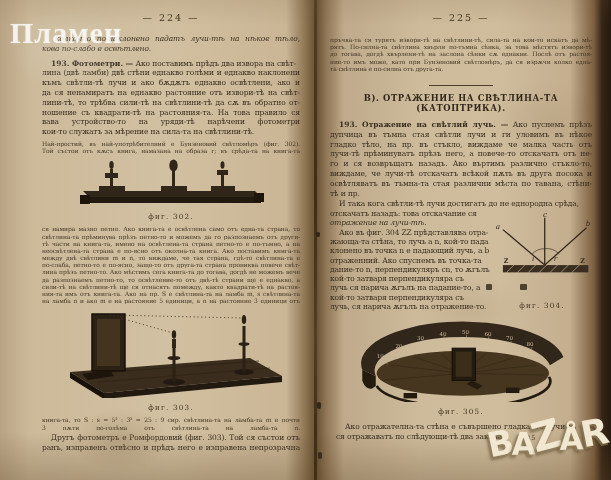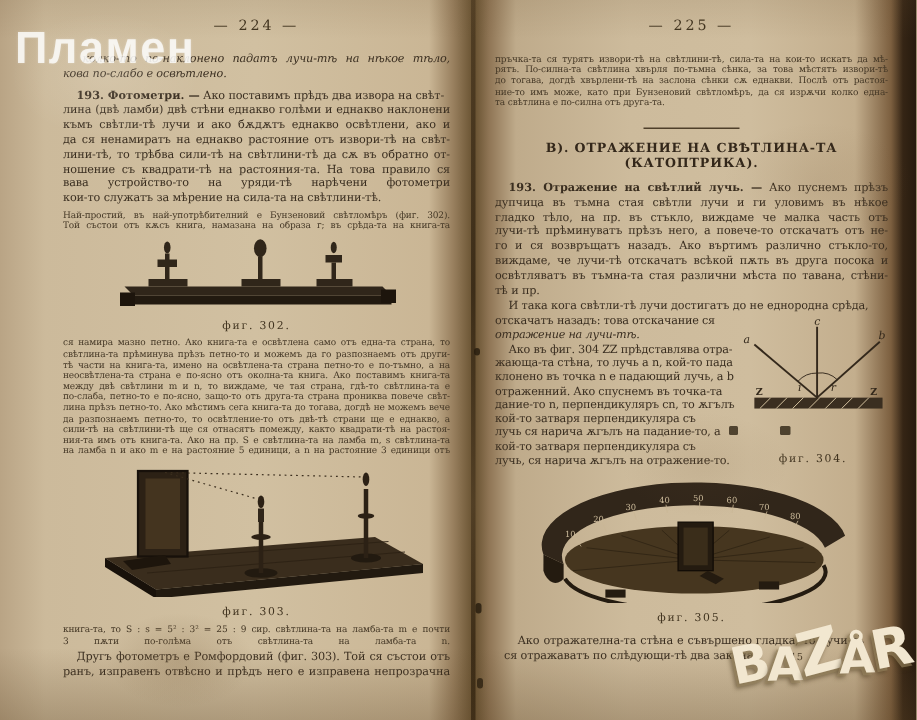--- a/index.html
+++ b/index.html
@@ -46,21 +46,21 @@
   .row{display:flex;align-items:flex-start;}
   .colL{width:162px;}
   .colL .tl{height:9.3px;}
   .col-body{font-size:7.5px;line-height:9.3px;letter-spacing:-0.15px;}
   .colR{width:100px;margin-left:0px;text-align:center;}
   .ital{font-style:italic;}
   .sig{position:absolute;font-size:6.5px;color:#4a3c28;}
   .inkblot{position:absolute;width:6px;height:6px;background:#2e2414;opacity:.8;border-radius:1px;}
   
   .wm-seller{position:absolute;left:10px;top:16px;z-index:9;
-    font-family:Liberation Sans, sans-serif;font-weight:bold;font-size:30px;
+    font-family:Liberation Serif, serif;font-weight:bold;font-size:30px;
     color:rgba(253,253,251,.82);letter-spacing:1px;text-shadow:0 0 2px rgba(255,255,255,.25);}
   .wm-logo{position:absolute;left:487px;top:413px;z-index:9;transform:rotate(-6deg);
     font-family:"DejaVu Sans", sans-serif;font-weight:900;color:#f2e7d0;white-space:nowrap;}
   .wm-logo span{display:inline-block;text-shadow:-2px 2px 0 #9b876293, -3px 3px 3px rgba(70,52,25,.55);}
   .wl0{font-size:34px;transform:rotate(-6deg);}
   .wl1{font-size:31px;transform:rotate(5deg) translateY(2px);margin-left:-2px;}
   .wl2{font-size:40px;transform:rotate(-9deg) translateY(-1px);margin-left:-3px;}
   .wl3{font-size:31px;transform:rotate(4deg) translateY(2px);margin-left:-2px;}
   .wl4{font-size:36px;transform:rotate(-5deg);margin-left:-2px;}
   svg{display:inline-block;}

